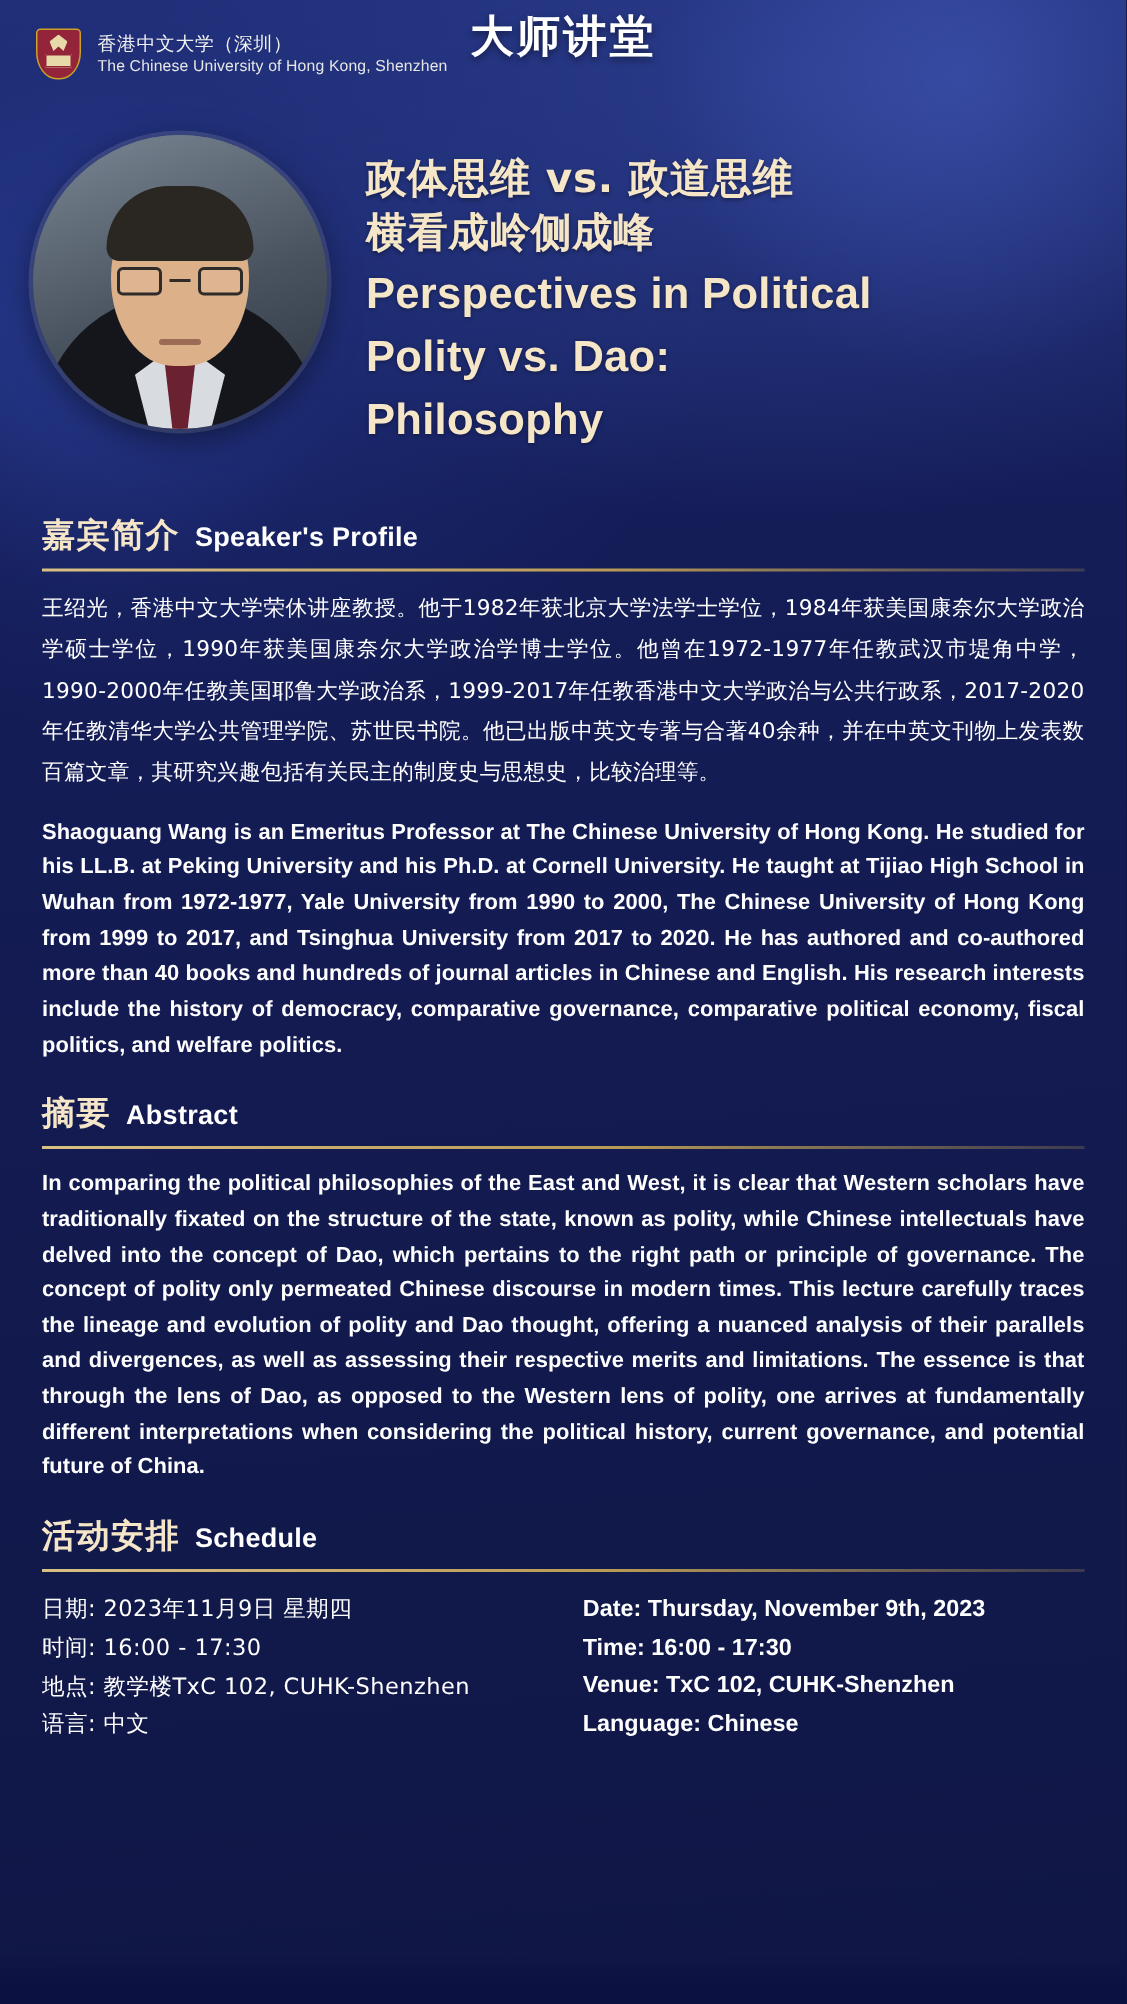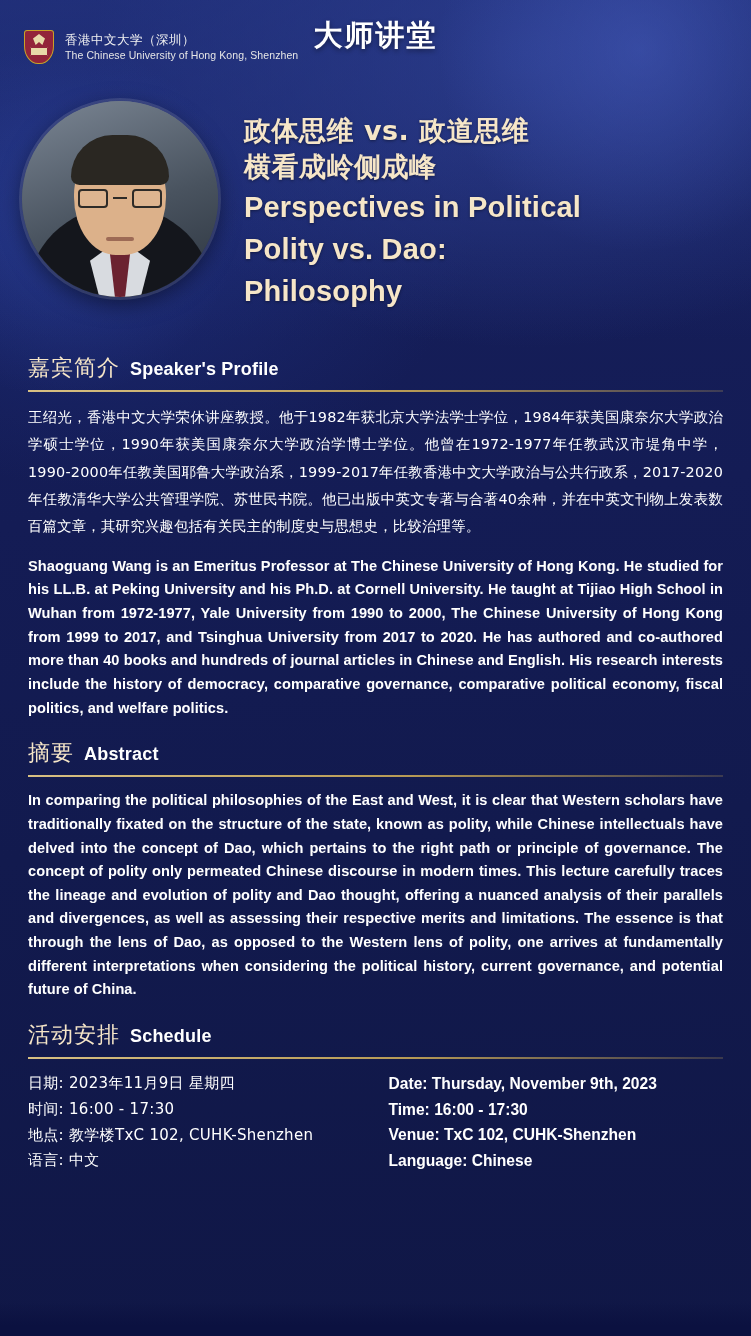--- a/index.html
+++ b/index.html
@@ -31,21 +31,20 @@
   }
 
   
   .header {
     position: relative;
     height: 72px;
     display: flex;
     align-items: center;
     padding: 16px 22px;
     z-index: 4;
-    margin-top: 11px;
   }
   .logo-wrap { display:flex; align-items:center; gap:9px; }
   .crest {
     width: 34px; height: 38px;
     position: relative;
     flex: 0 0 auto;
   }
   .crest .shield {
     position:absolute; left:2px; top:2px;
     width:30px; height:34px;
@@ -183,21 +182,21 @@
   }
 
   
   .section { padding: 0 28px; position: relative; z-index: 3; }
   .sec-head {
     display: flex; align-items: baseline; gap: 10px;
     margin-top: 18px; margin-bottom: 7px;
   }
   .sec-head .cn {
     font-family: "DejaVu Sans", sans-serif;
-    font-weight: normal;
+    font-weight: bold;
     font-size: 22px;
     color: #f6e6c8;
     letter-spacing: 1px;
   }
   .sec-head .en {
     font-weight: bold;
     font-size: 18px;
     color: #ffffff;
     letter-spacing: .2px;
   }

